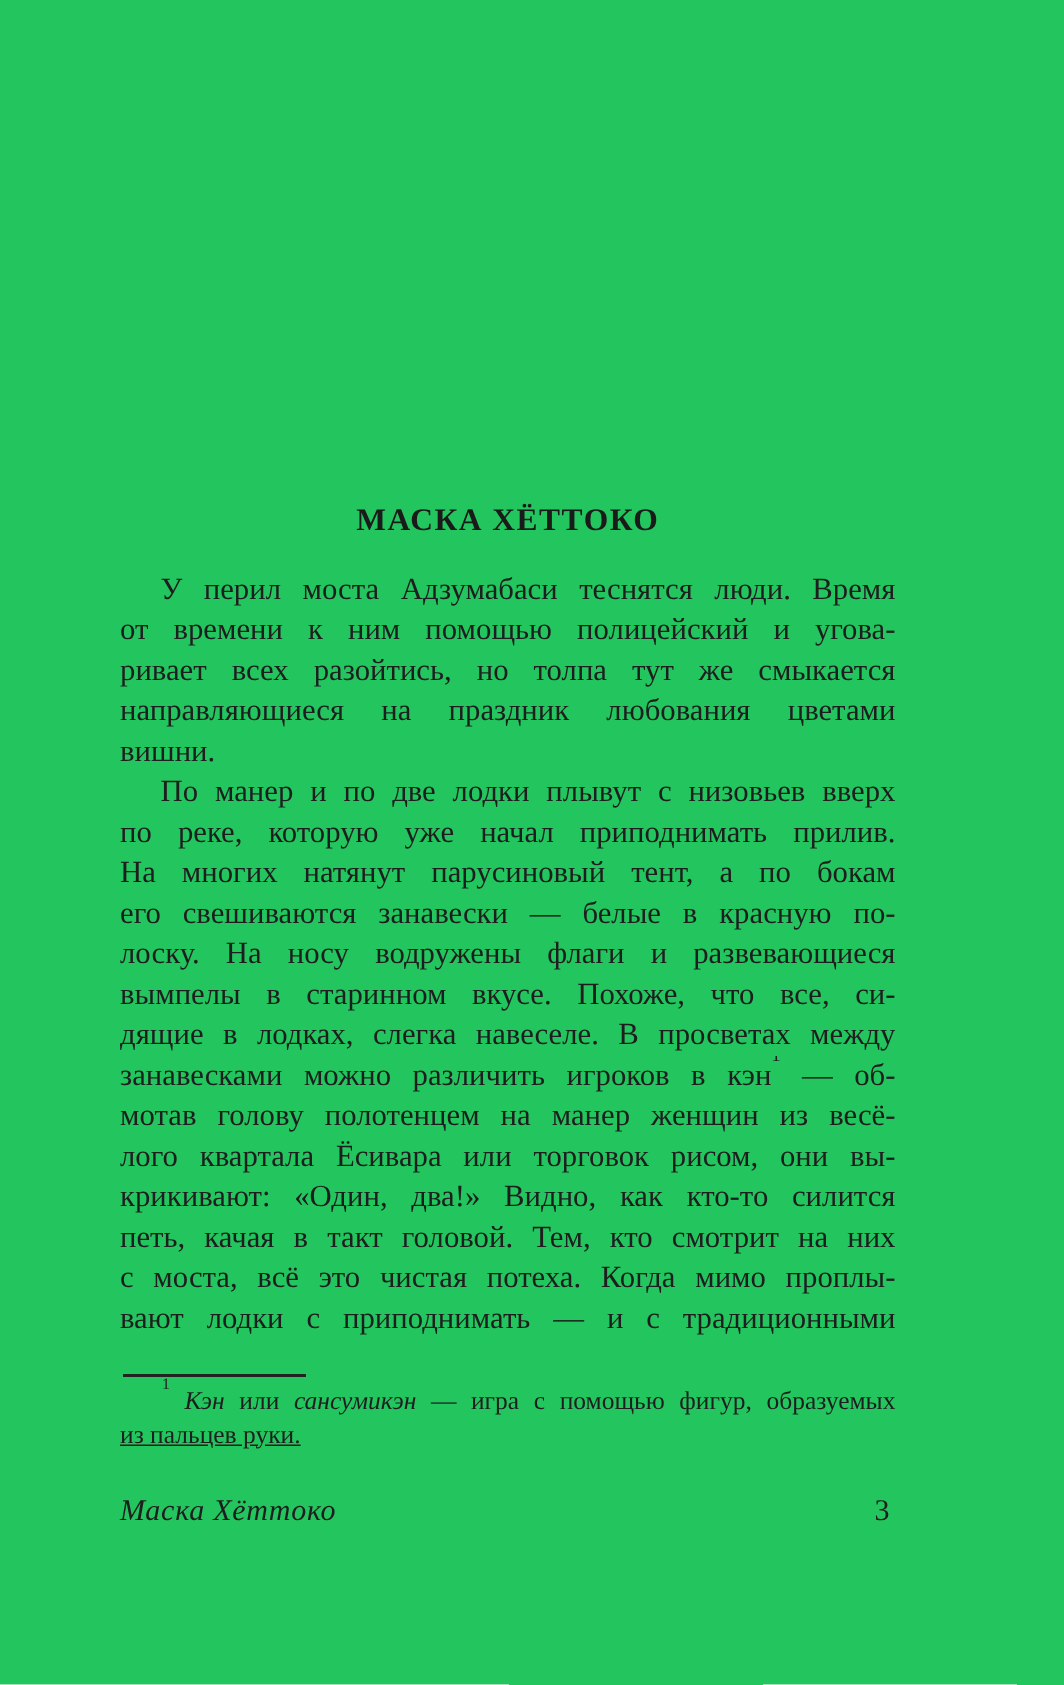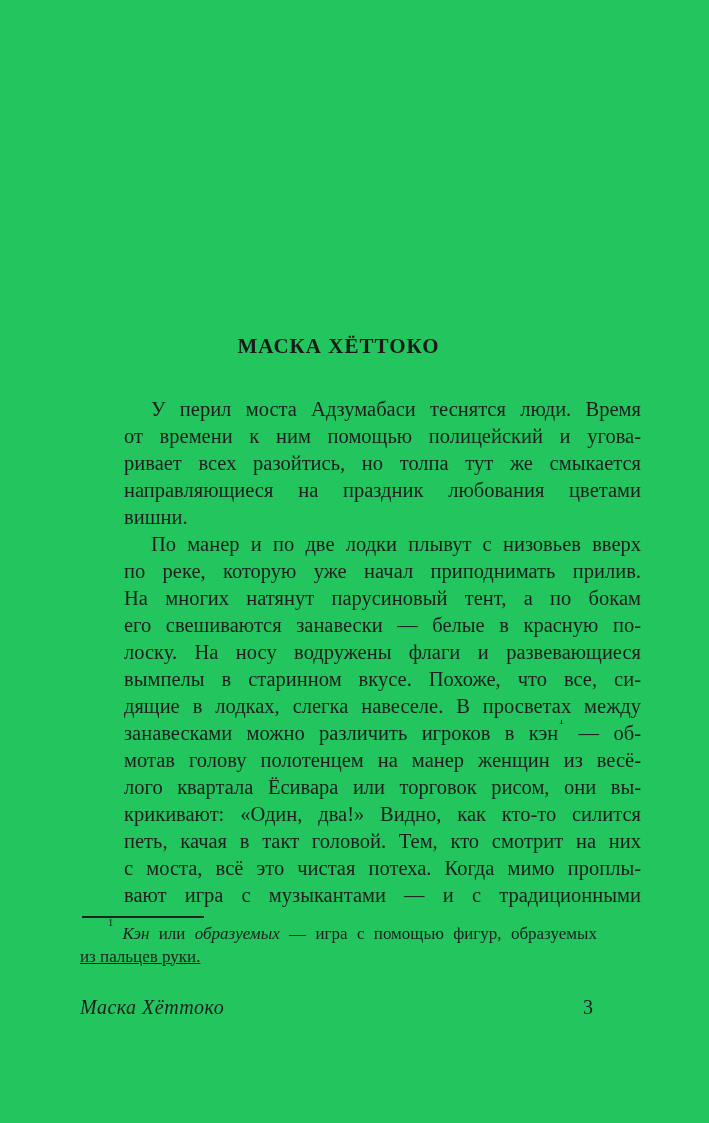--- a/index.html
+++ b/index.html
@@ -24,25 +24,24 @@
     margin: 0;
     text-align: center;
     font-size: 21px;
     font-weight: bold;
     letter-spacing: 1px;
     color: #1a1a1a;
   }
   .body-text {
     position: absolute;
     left: 80px;
-    top: 396px;
+    top: 380px;
     width: 517px;
     font-size: 20.5px;
     line-height: 27px;
-    margin-left: 44px;
   }
   .para { margin: 0; }
   .tline {
     text-align: justify;
     text-align-last: justify;
     height: 27px;
     overflow: hidden;
     white-space: nowrap;
   }
   .tline.last {
@@ -133,29 +132,29 @@
       <div class="tline">его свешиваются занавески — белые в красную по-</div>
       <div class="tline">лоску. На носу водружены флаги и развевающиеся</div>
       <div class="tline">вымпелы в старинном вкусе. Похоже, что все, си-</div>
       <div class="tline">дящие в лодках, слегка навеселе. В просветах между</div>
       <div class="tline"><span>занавесками можно различить игроков в кэн</span><sup class="sup-body">1</sup><span> — об-</span></div>
       <div class="tline">мотав голову полотенцем на манер женщин из весё-</div>
       <div class="tline">лого квартала Ёсивара или торговок рисом, они вы-</div>
       <div class="tline">крикивают: «Один, два!» Видно, как кто-то силится</div>
       <div class="tline">петь, качая в такт головой. Тем, кто смотрит на них</div>
       <div class="tline">с моста, всё это чистая потеха. Когда мимо проплы-</div>
-      <div class="tline">вают игра с музыкантами — и с традиционными</div>
+      <div class="tline">вают лодки с приподнимать — и с традиционными</div>
     </div>
 
   </div>
 
   <div class="footnote-rule"></div>
 
   <div class="footnote">
-    <div class="fn-line1"><sup class="sup-fn">1</sup><span class="italic"> Кэн</span><span> или </span><span class="italic">образуемых</span><span> — игра с помощью фигур, образуемых</span></div>
+    <div class="fn-line1"><sup class="sup-fn">1</sup><span class="italic"> Кэн</span><span> или </span><span class="italic">сансумикэн</span><span> — игра с помощью фигур, образуемых</span></div>
     <div class="fn-line2">из пальцев руки.</div>
   </div>
 
   <div class="page-footer">
     <span class="running-title">Маска Хёттоко</span>
     <span class="page-number">3</span>
   </div>
 
 </div>
 

